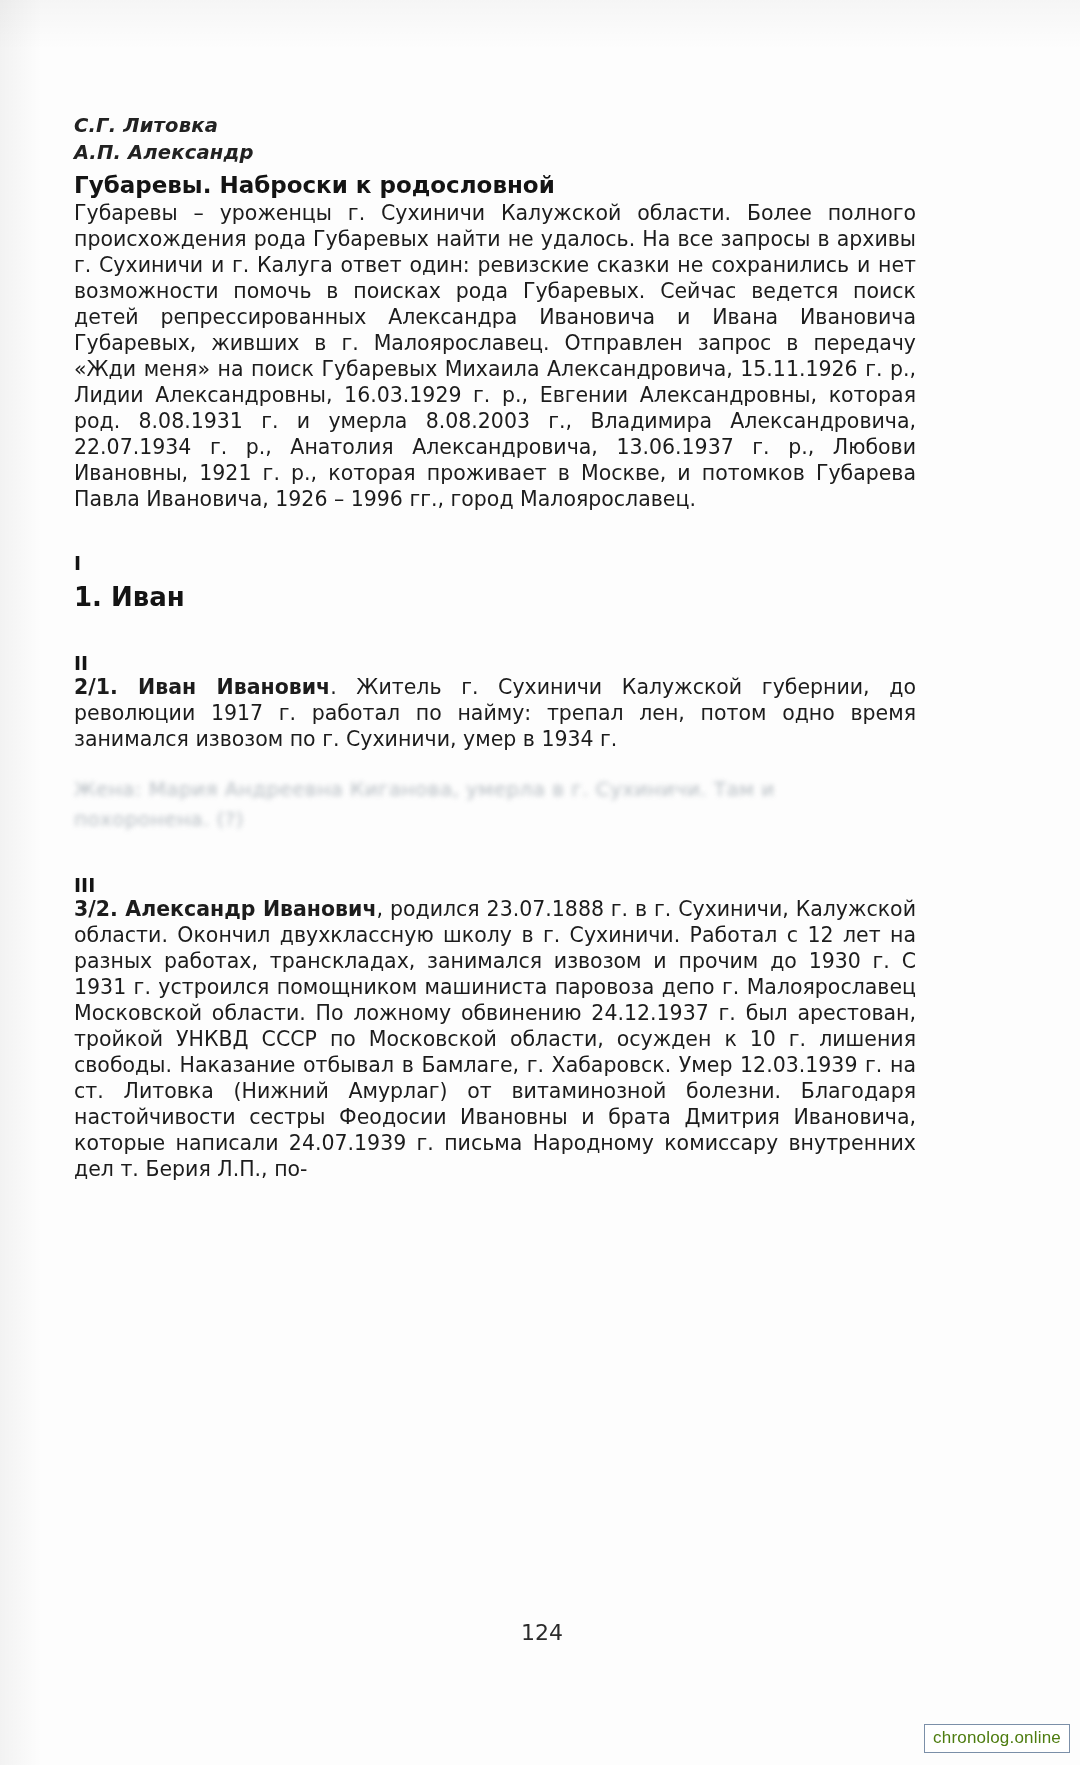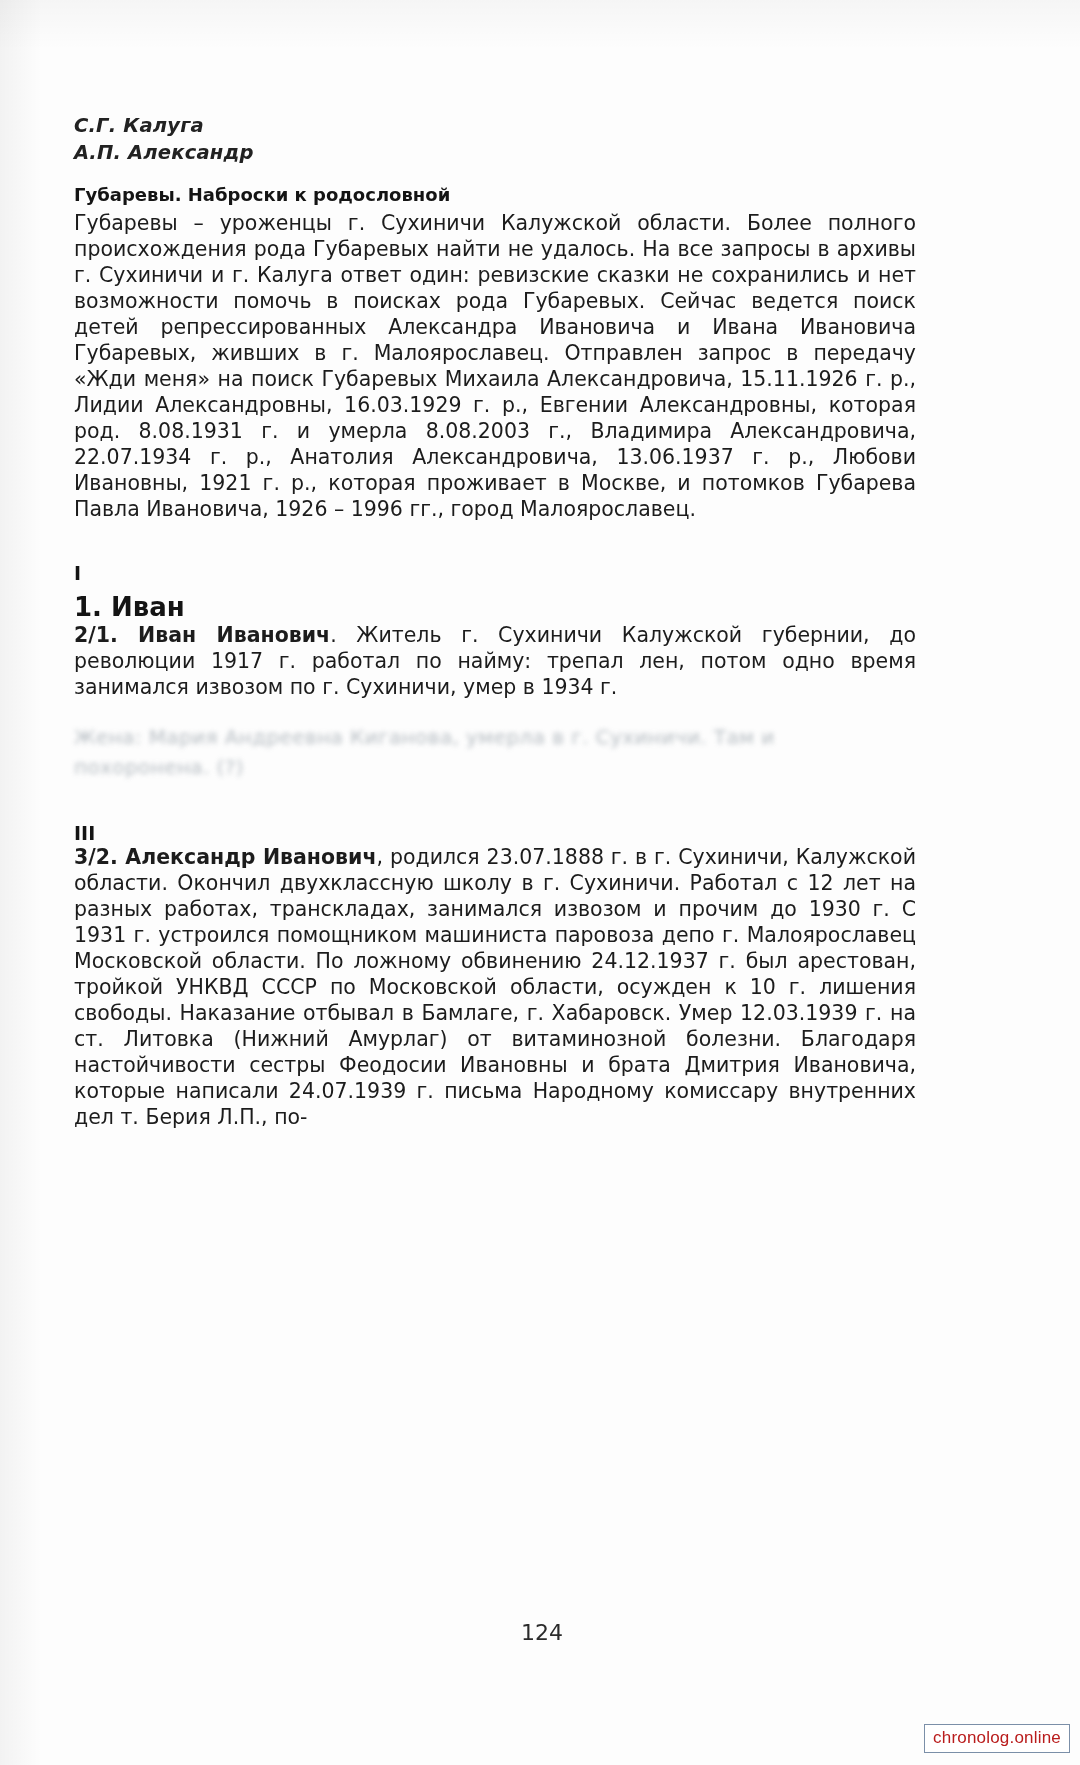--- a/index.html
+++ b/index.html
@@ -33,23 +33,23 @@
   .byline {
     font-style: italic;
     font-weight: bold;
     font-size: 19.5px;
     line-height: 27px;
     color: #222;
     letter-spacing: 0.2px;
   }
   .doc-title {
     font-weight: bold;
-    font-size: 18px;
+    font-size: 23px;
     line-height: 30px;
-    margin-top: 14px;
+    margin-top: 4px;
     color: #141414;
   }
   p.body-text {
     font-size: 20.5px;
     line-height: 26px;
     text-align: justify;
     margin: 0;
     color: #1c1c1c;
   }
   .intro {
@@ -122,21 +122,21 @@
     color: #2b2b2b;
   }
   .watermark {
     position: absolute;
     right: 10px;
     bottom: 12px;
     border: 1px solid #7b8fa8;
     background: #ffffff;
     padding: 3px 8px 4px 8px;
     font-size: 17px;
-    color: #b91c1c;
+    color: #4d7c0f;
     font-family: "Liberation Sans", sans-serif;
     letter-spacing: 0.2px;
   }
 </style>
 </head>
 <body>
 
 <div class="page">
 
   <div class="ghost-block ghost-top">
@@ -144,29 +144,30 @@
   </div>
   <div class="ghost-block ghost-mid">
     &nbsp;
   </div>
   <div class="ghost-block ghost-low">
     &nbsp;
   </div>
 
   <div class="content">
 
-    <div class="byline">С.Г. Калуга</div>
+    <div class="byline">С.Г. Литовка</div>
     <div class="byline">А.П. Александр</div>
     <div class="doc-title">Губаревы. Наброски к родословной</div>
 
     <p class="body-text intro">Губаревы – уроженцы г. Сухиничи Калужской области. Более полного происхождения рода Губаревых найти не удалось. На все запросы в архивы г. Сухиничи и г. Калуга ответ один: ревизские сказки не сохранились и нет возможности помочь в поисках рода Губаревых. Сейчас ведется поиск детей репрессированных Александра Ивановича и Ивана Ивановича Губаревых, живших в г. Малоярославец. Отправлен запрос в передачу «Жди меня» на поиск Губаревых Михаила Александровича, 15.11.1926 г. р., Лидии Александровны, 16.03.1929 г. р., Евгении Александровны, которая род. 8.08.1931 г. и умерла 8.08.2003 г., Владимира Александровича, 22.07.1934 г. р., Анатолия Александровича, 13.06.1937 г. р., Любови Ивановны, 1921 г. р., которая проживает в Москве, и потомков Губарева Павла Ивановича, 1926 – 1996 гг., город Малоярославец.</p>
 
     <div class="section-marker">I</div>
     <div class="section-heading">1. Иван</div>
 
+    <div class="section-marker">II</div>
     <p class="body-text entry">
       <b>2/1. Иван Иванович</b><span>. Житель г. Сухиничи Калужской губернии, до революции 1917 г. работал по найму: трепал лен, потом одно время занимался извозом по г. Сухиничи, умер в 1934 г.</span>
     </p>
 
     <div class="blurred">Жена: Мария Андреевна Киганова, умерла в г. Сухиничи. Там и похоронена. (?)</div>
 
     <div class="section-marker">III</div>
     <p class="body-text entry">
       <b>3/2. Александр Иванович</b><span>, родился 23.07.1888 г. в г. Сухиничи, Калужской области. Окончил двухклассную школу в г. Сухиничи. Работал с 12 лет на разных работах, транскладах, занимался извозом и прочим до 1930 г. С 1931 г. устроился помощником машиниста паровоза депо г. Малоярославец Московской области. По ложному обвинению 24.12.1937 г. был арестован, тройкой УНКВД СССР по Московской области, осужден к 10 г. лишения свободы. Наказание отбывал в Бамлаге, г. Хабаровск. Умер 12.03.1939 г. на ст. Литовка (Нижний Амурлаг) от витаминозной болезни. Благодаря настойчивости сестры Феодосии Ивановны и брата Дмитрия Ивановича, которые написали 24.07.1939 г. письма Народному комиссару внутренних дел т. Берия Л.П., по-</span>
     </p>

